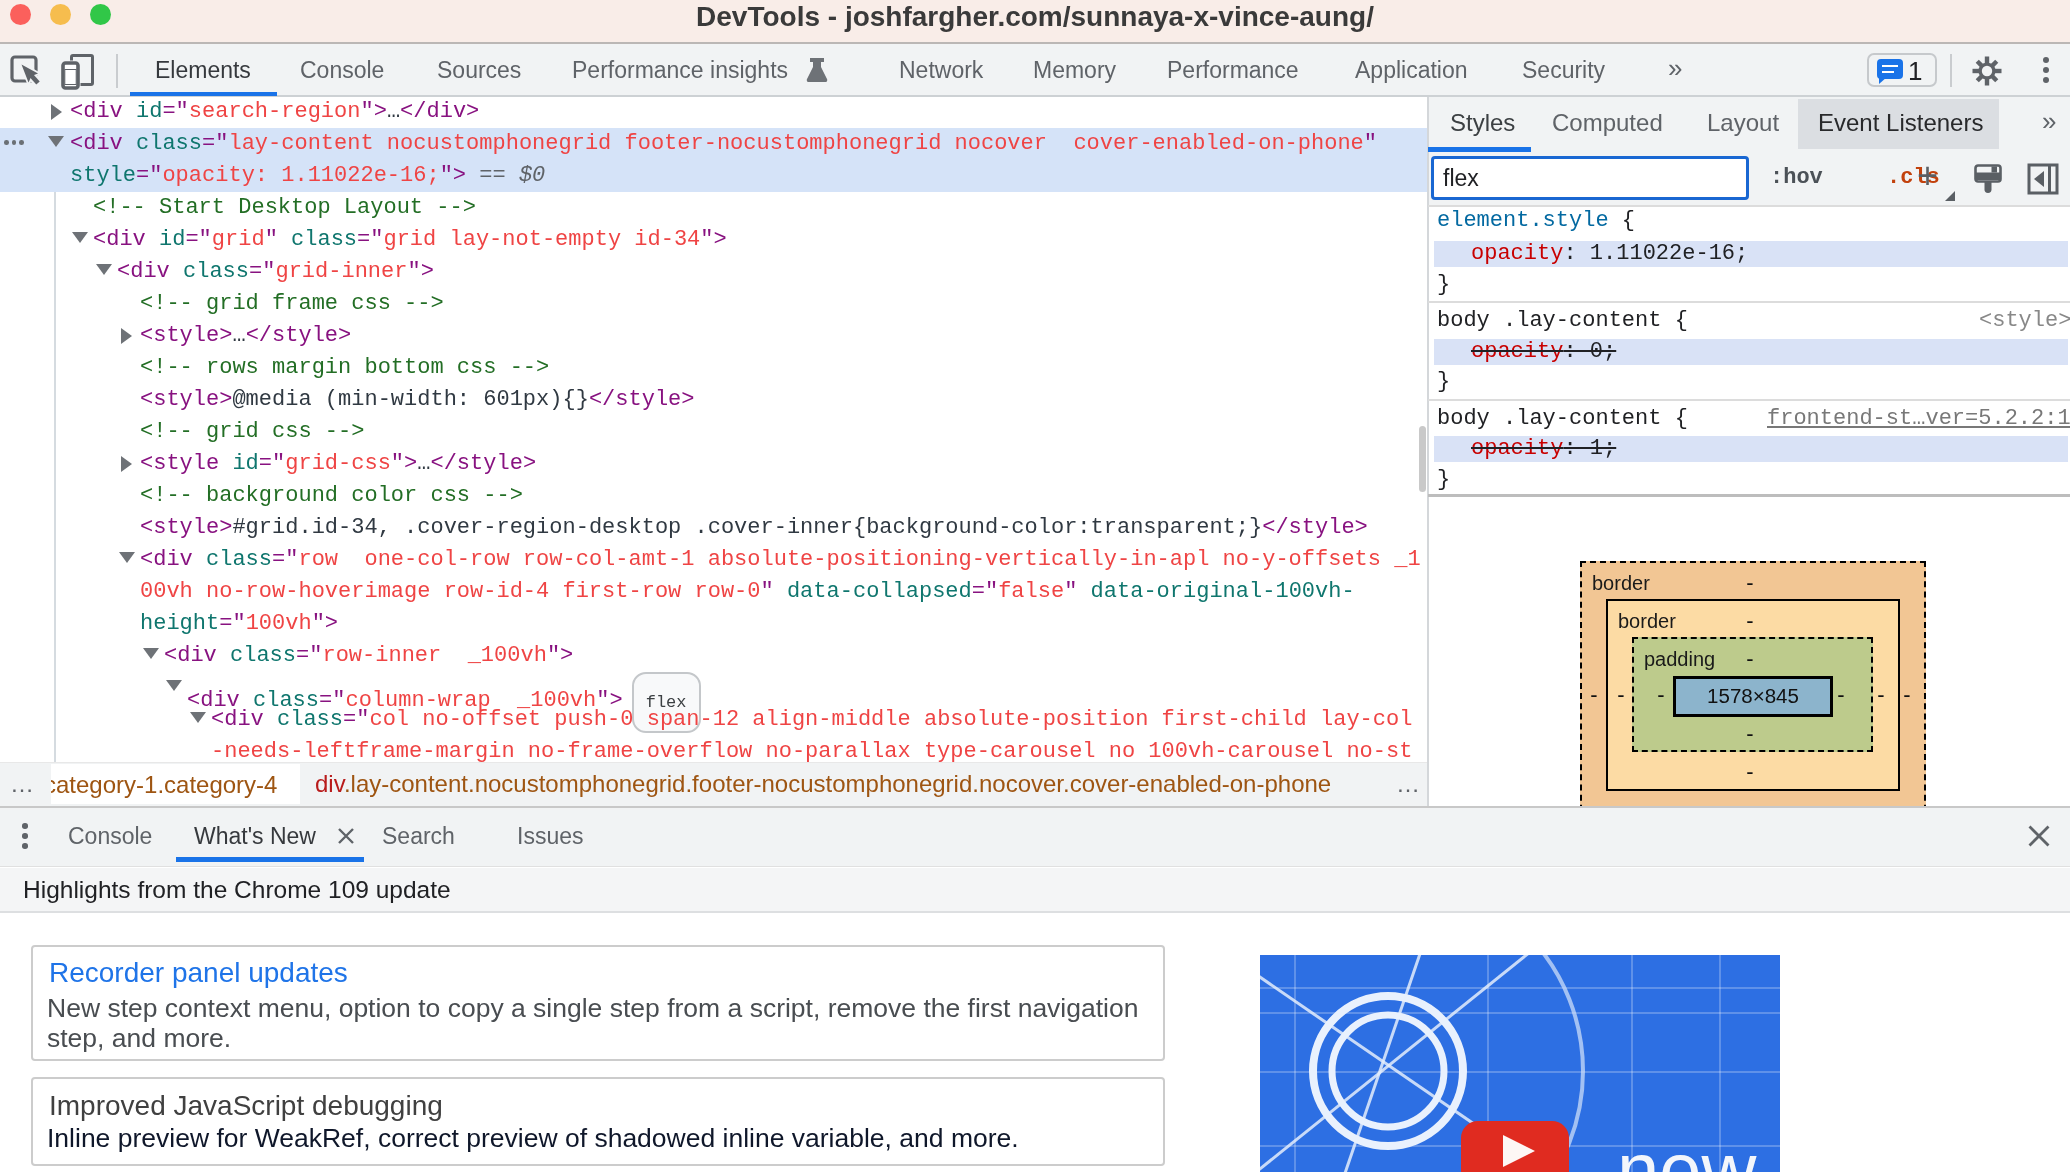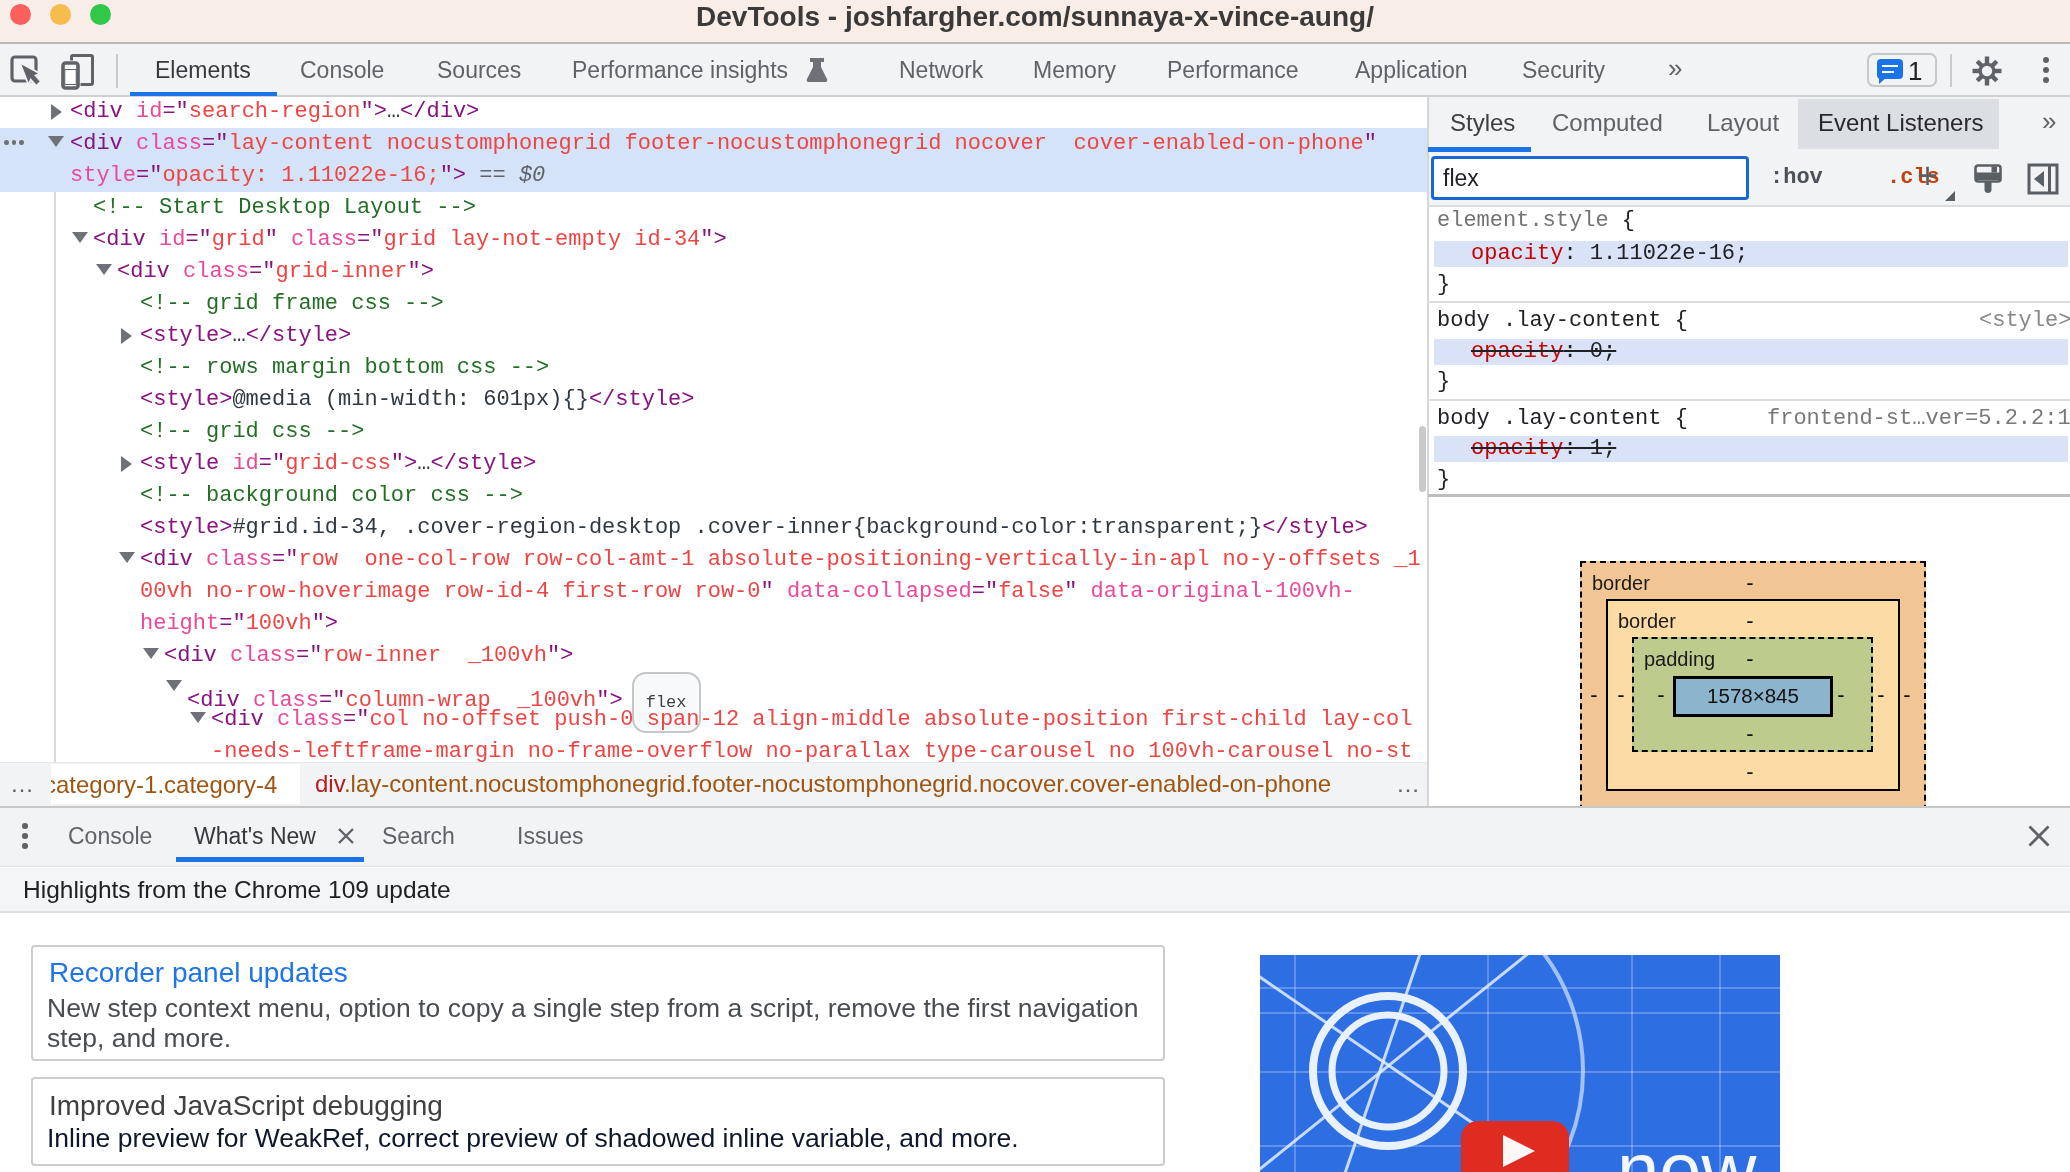--- a/index.html
+++ b/index.html
@@ -1,29 +1,29 @@
 <!DOCTYPE html>
 <html><head>
 <meta charset="utf-8">
 <style>
 html,body{margin:0;padding:0}
 body{width:2070px;height:1172px;position:relative;overflow:hidden;background:#fff;font-family:"Liberation Sans",sans-serif;-webkit-font-smoothing:antialiased}
 .abs{position:absolute}
 
 .erow{position:absolute;white-space:pre;font:22px/32px "Liberation Mono",monospace;color:#303942}
-.tg{color:#881280}.at{color:#ec4899}.av{color:#ef4444}.cm{color:#236E25}.gr{color:#5F6368}
+.tg{color:#881280}.at{color:#0f766e}.av{color:#ef4444}.cm{color:#236E25}.gr{color:#5F6368}
 .tri{position:absolute;width:0;height:0;border-left:8px solid transparent;border-right:8px solid transparent;border-top:11px solid #6E7277}
 .trir{position:absolute;width:0;height:0;border-top:8px solid transparent;border-bottom:8px solid transparent;border-left:11px solid #6E7277}
 .badge{display:inline-block;margin-left:9px;border:2px solid #C4C7CA;border-radius:14px;background:#F8F9FA;color:#3C4043;font:17px/25px "Liberation Mono",monospace;padding:16px 12px;vertical-align:-1px}
 
 .sline{position:absolute;font:22px/26px "Liberation Mono",monospace;white-space:pre;color:#202124}
 .hl{position:absolute;left:1434px;width:634px;height:26px;background:#D9E2F6}
 .red{color:#C80000}
 .strike{text-decoration:line-through;text-decoration-thickness:2px;padding:0 6px;margin-left:-6px}
-.lnk{color:#787878;}
+.lnk{color:#787878;text-decoration:underline}
 .sep{position:absolute;left:1428px;width:642px;height:2px;background:#DCDCDC}
 
 .tab{position:absolute;font:23px/28px "Liberation Sans",sans-serif;color:#5F6368;white-space:pre}
 .tabd{color:#36393D}
 .stab{position:absolute;font:24px/28px "Liberation Sans",sans-serif;color:#5F6368;white-space:pre}
 .bmlab{position:absolute;font:20px/24px "Liberation Sans",sans-serif;color:#1A1A1A}
 .bmd{position:absolute;font:22px/22px "Liberation Sans",sans-serif;color:#111;transform:translate(-50%,-50%)}
 .crumb{position:absolute;font:24px/43px "Liberation Sans",sans-serif;color:#9E5512;white-space:pre}
 </style>
 </head>
@@ -188,21 +188,21 @@
 <path d="M10.5 18 h7 v7.5 a3.5 3.5 0 0 1 -7 0 z" fill="#5A5F64"></path>
 </svg>
 
 <svg class="abs" style="left:2027px;top:163px" width="32" height="32" viewBox="0 0 32 32">
 <rect x="2" y="2" width="28" height="28" fill="none" stroke="#5A5F64" stroke-width="3"></rect>
 <line x1="22.5" y1="2" x2="22.5" y2="30" stroke="#5A5F64" stroke-width="3"></line>
 <polygon points="17,8 17,24 7,16" fill="#5A5F64"></polygon>
 </svg>
 <div class="abs" style="left:1428px;top:205px;width:642px;height:2px;background:#DCDCDC"></div>
 
-<div class="sline" style="left:1437px;top:208px"><span style="color:#737373">element.style</span> {</div>
+<div class="sline" style="left:1437px;top:208px"><span style="color:#0369a1">element.style</span> {</div>
 <div class="hl" style="top:241px"></div>
 <div class="sline" style="left:1471px;top:241px"><span class="red">opacity</span>: 1.11022e-16;</div>
 <div class="sline" style="left:1437px;top:272px">}</div>
 <div class="sep" style="top:301px"></div>
 
 <div class="sline" style="left:1437px;top:308px">body .lay-content {</div>
 <div class="sline" style="left:1979px;top:308px;color:#888">&lt;style&gt;</div>
 <div class="hl" style="top:339px"></div>
 <div class="sline" style="left:1471px;top:339px"><span class="strike"><span class="red">opacity</span>: 0;</span></div>
 <div class="sline" style="left:1437px;top:369px">}</div>

